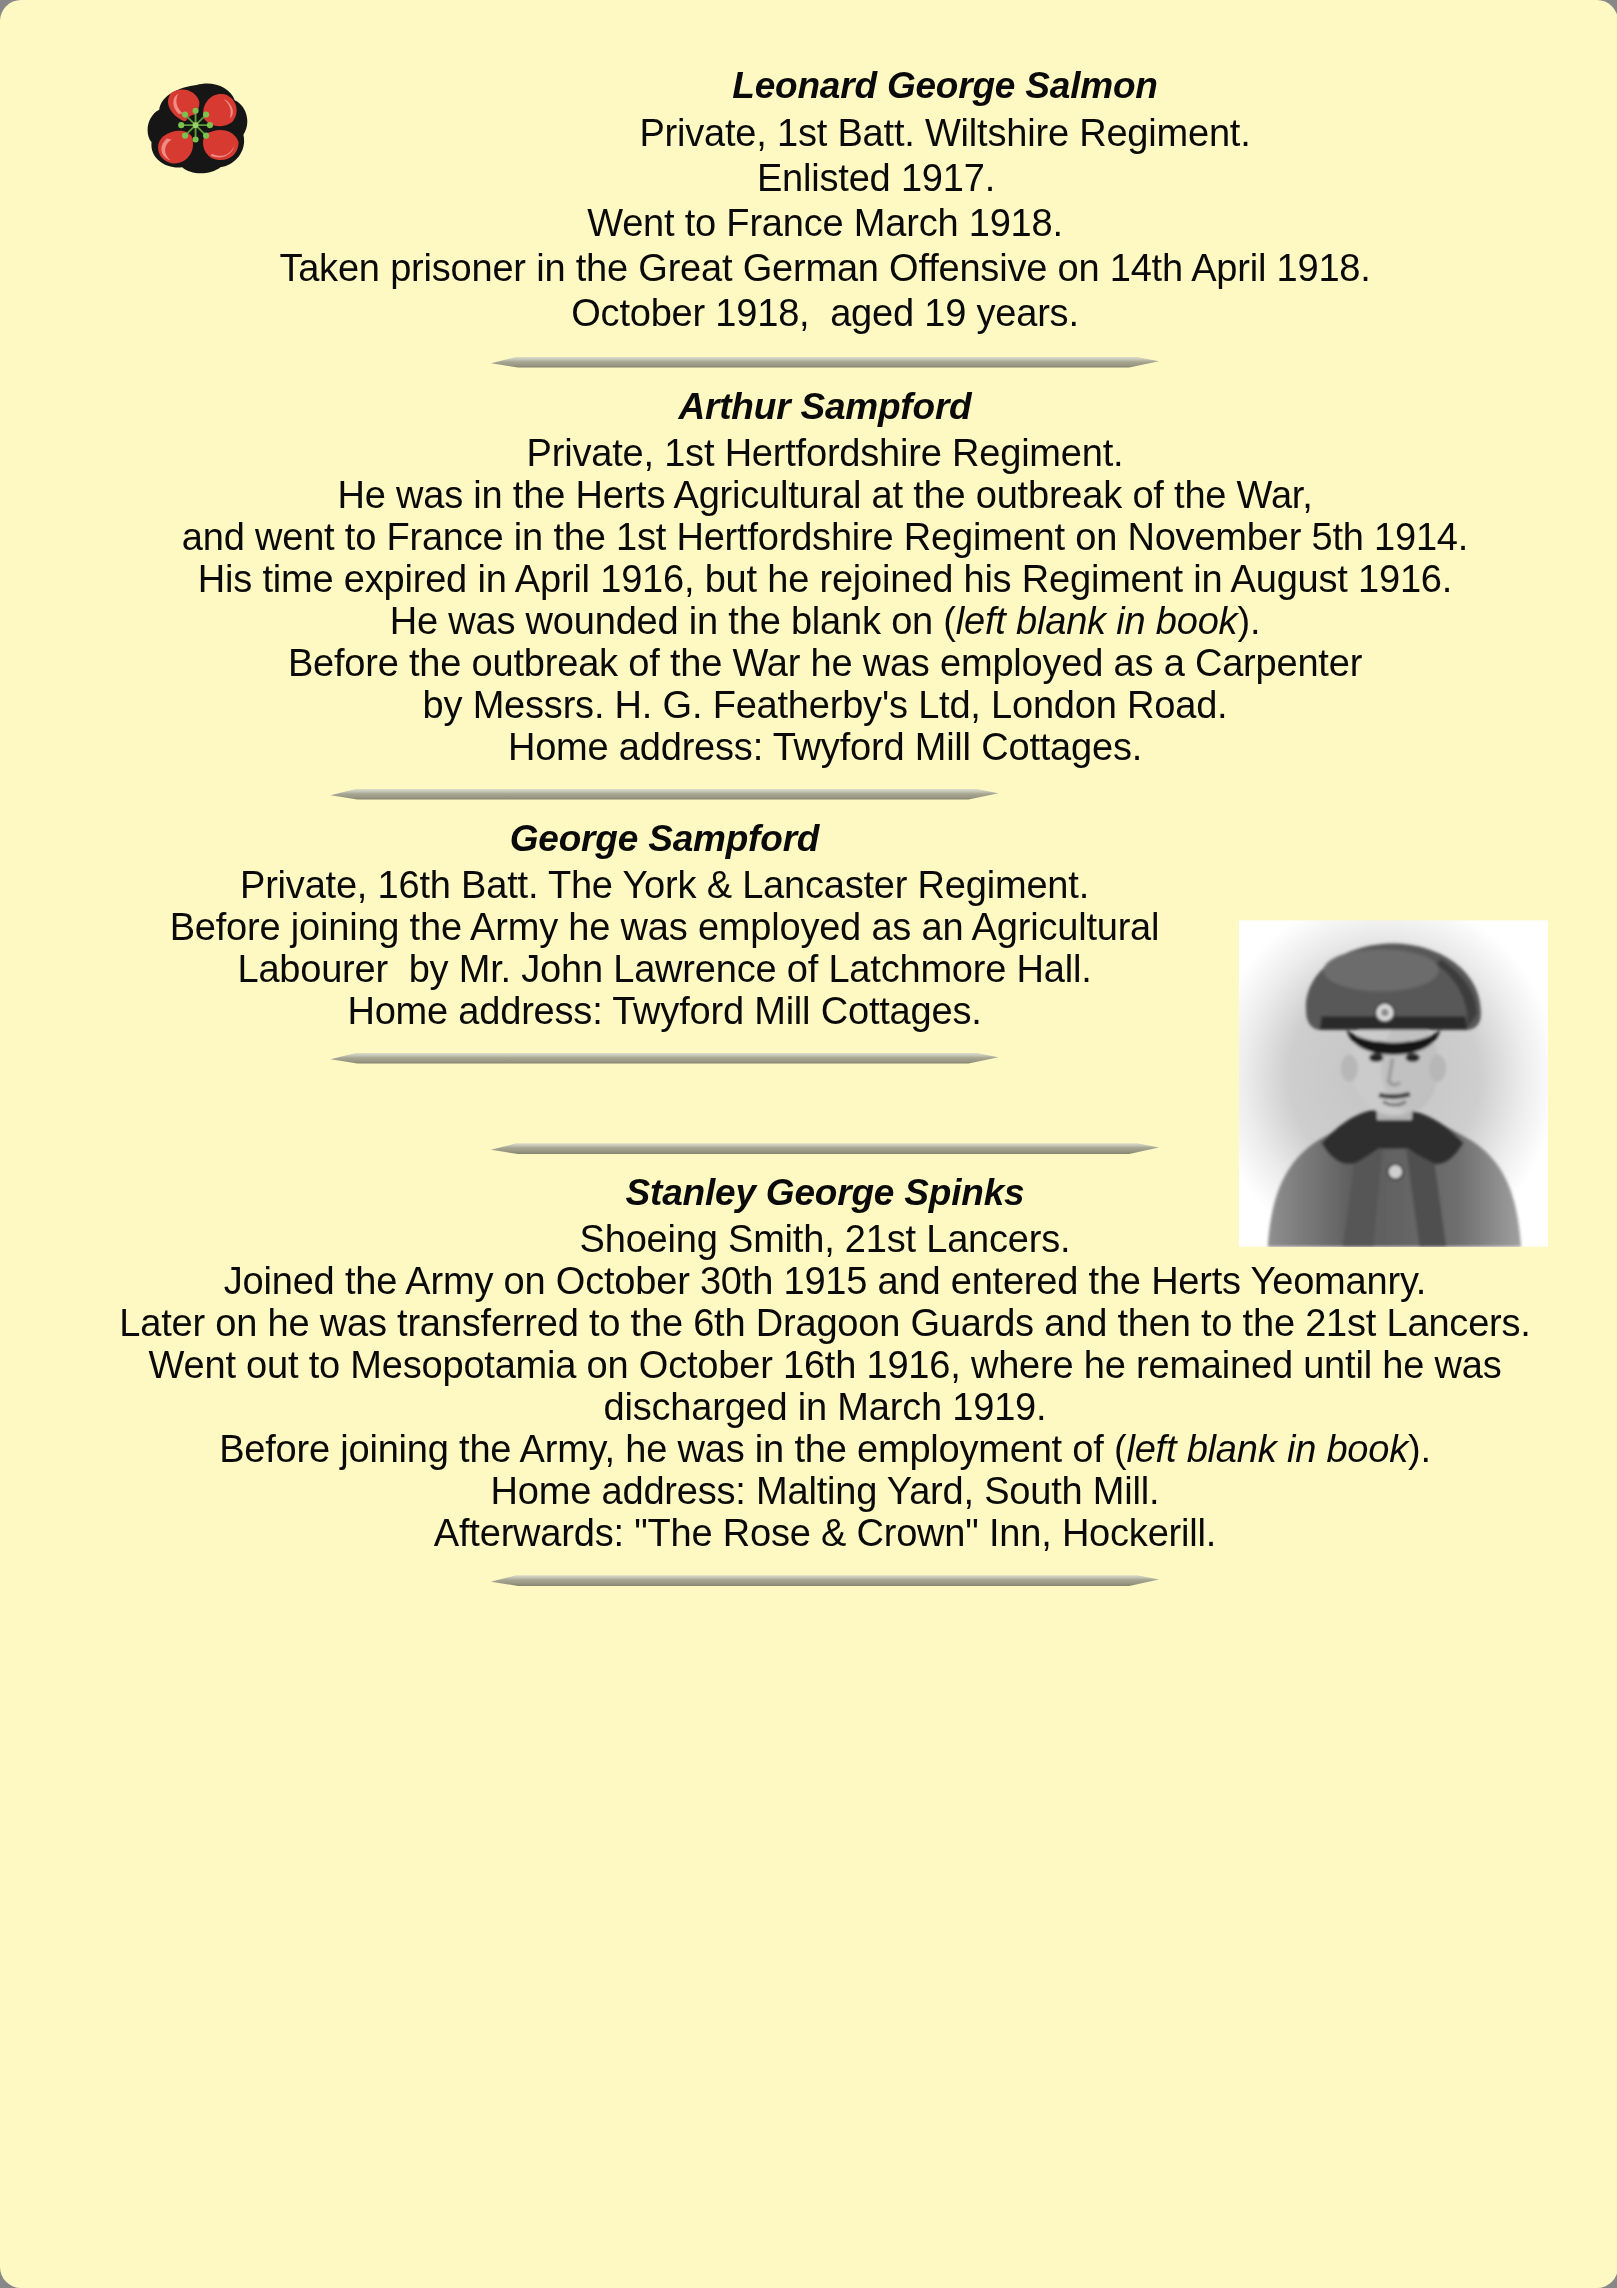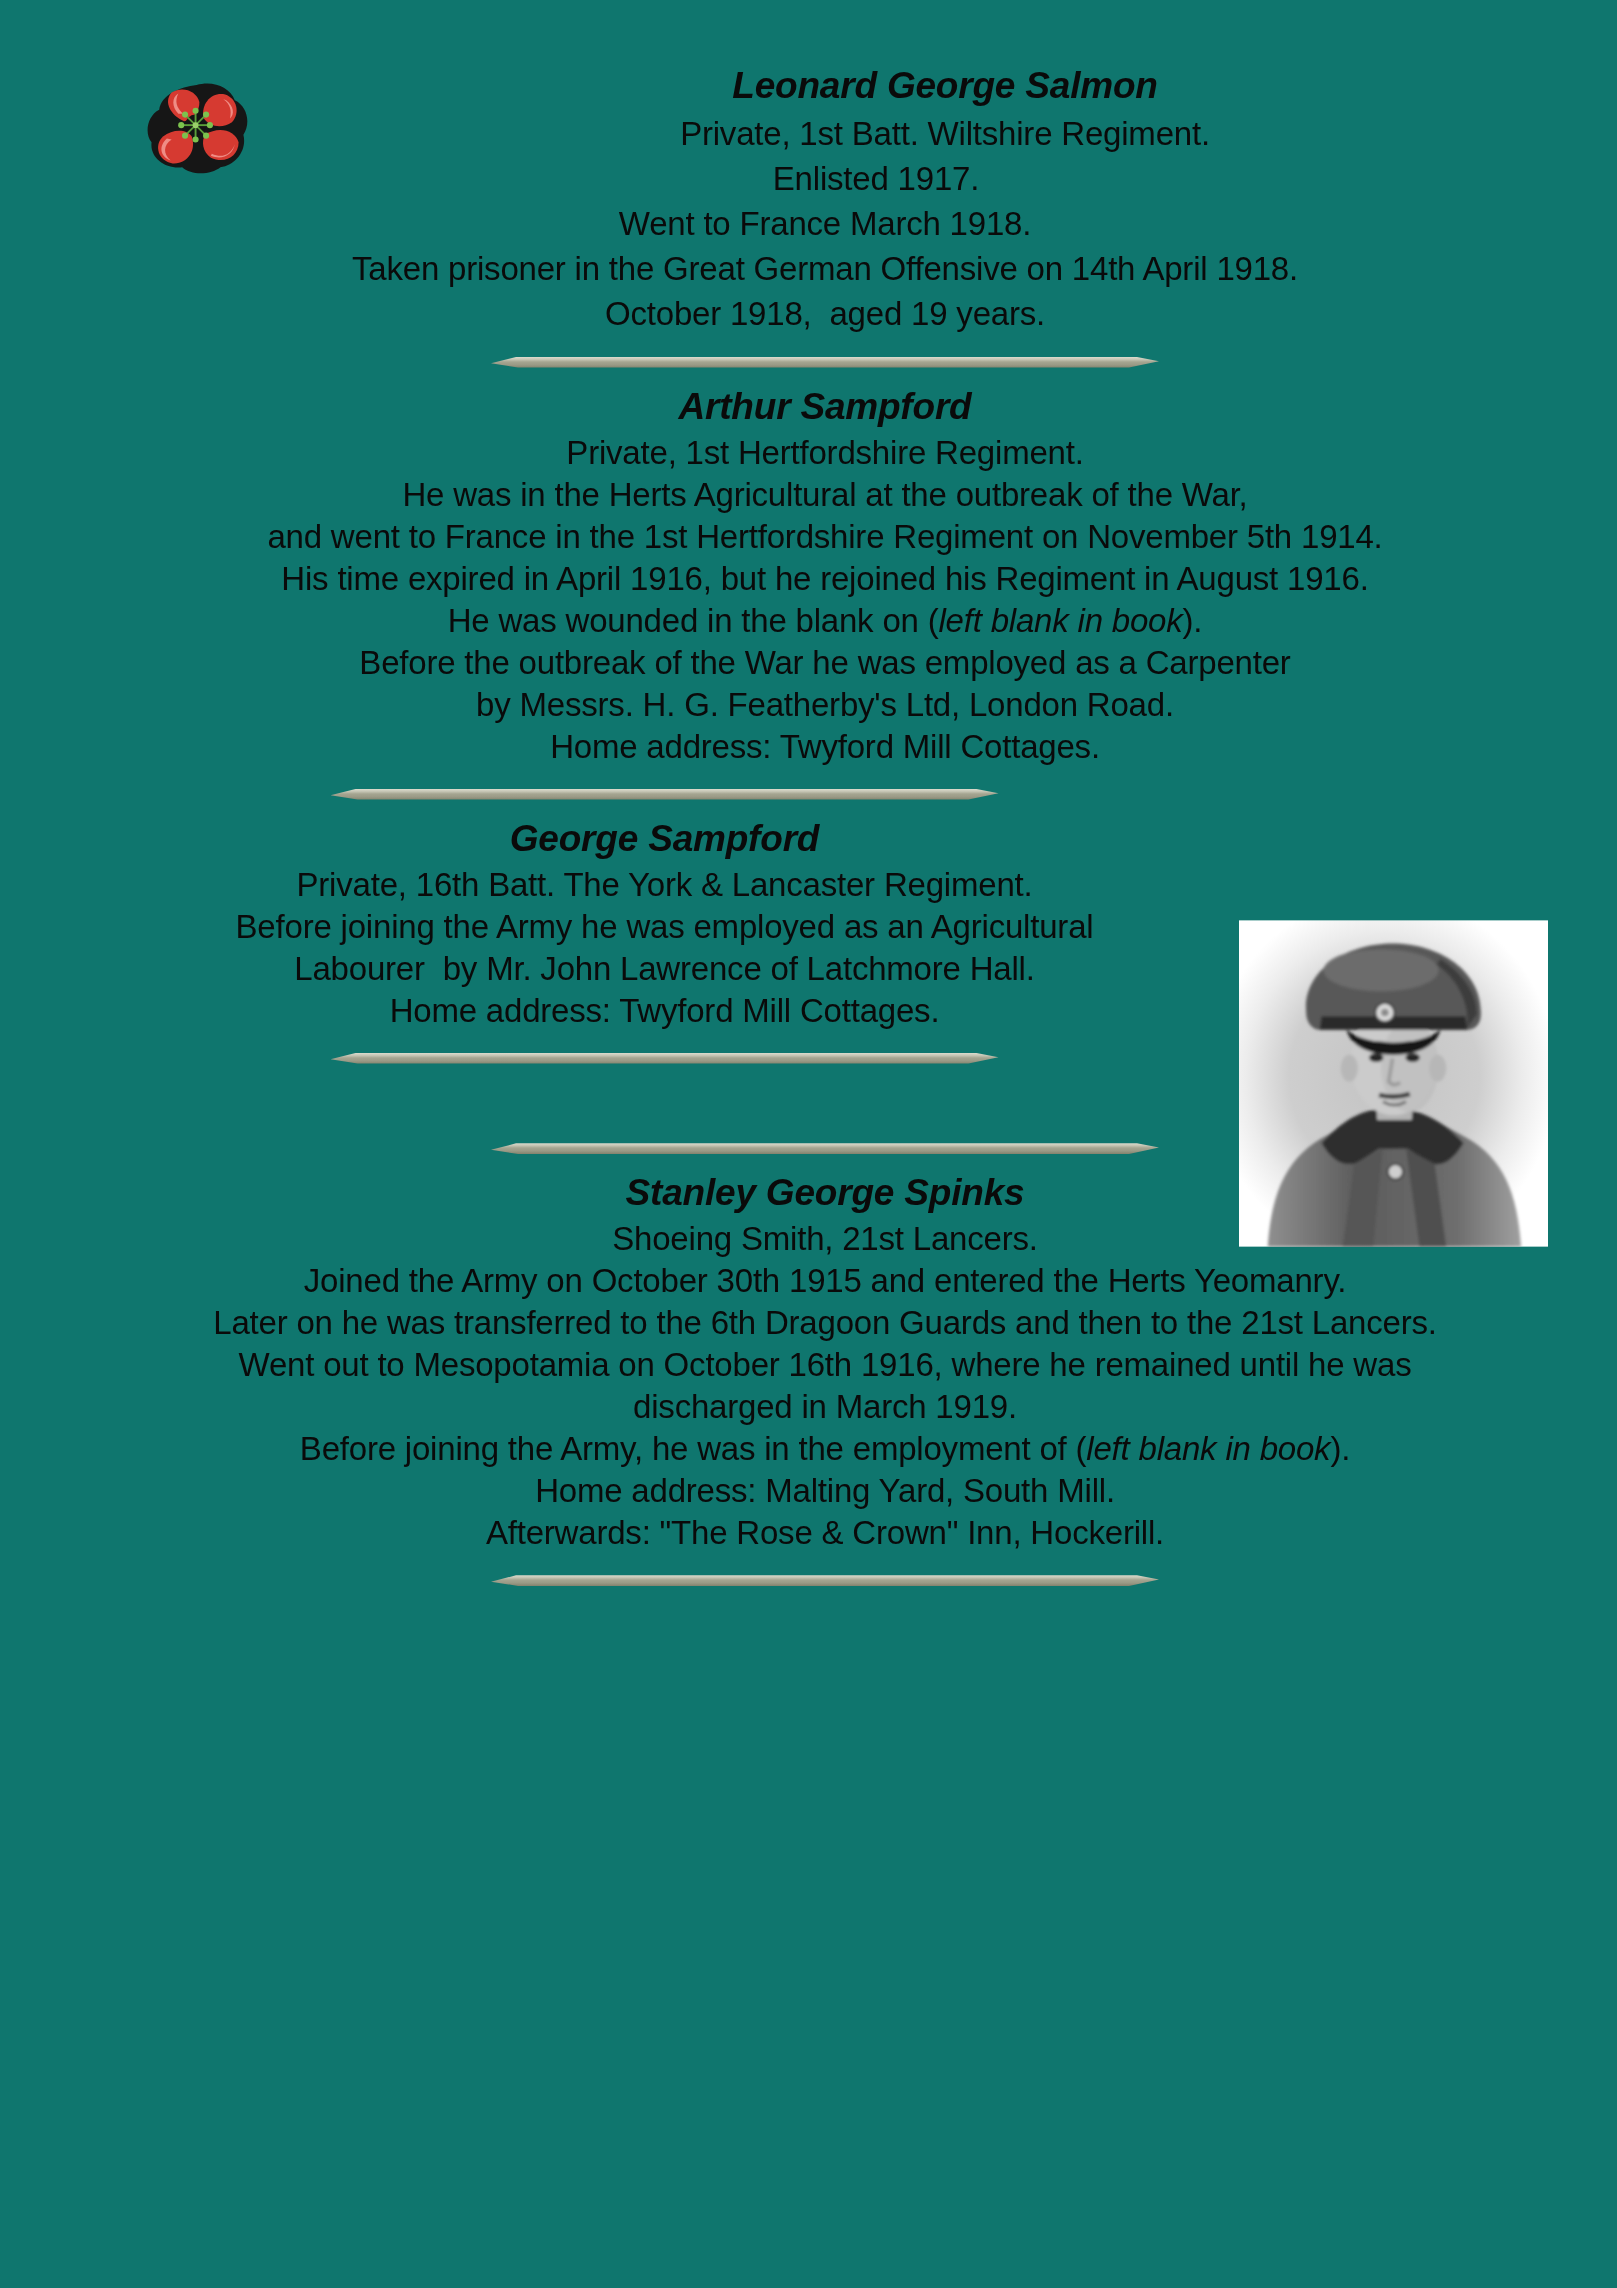--- a/index.html
+++ b/index.html
@@ -1,30 +1,31 @@
 <!DOCTYPE html>
 <html><head>
 <meta charset="utf-8">
 <style>
   html,body{margin:0;padding:0;background:#888;}
   .page{
     position:relative;
     width:1618px;height:2288px;
-    background:#0f766e;
+    background:#fef9c3;
     box-sizing:border-box;
     padding:61px 29px 0 61px;
     margin:0 auto;
     font-family:"Liberation Sans", sans-serif;
     color:#0a0a0a;
     overflow:hidden;
+    border-radius:21px;
   }
   .ln{
     text-align:center;
     white-space:pre;
-    font-size:33px;
+    font-size:38px;
     line-height:42px;
     letter-spacing:-0.2px;
   }
   .s1 .ln{line-height:45px;}
   .hd{
     font-weight:700;
     font-style:italic;
     font-size:37px;
     line-height:50px !important;
   }

